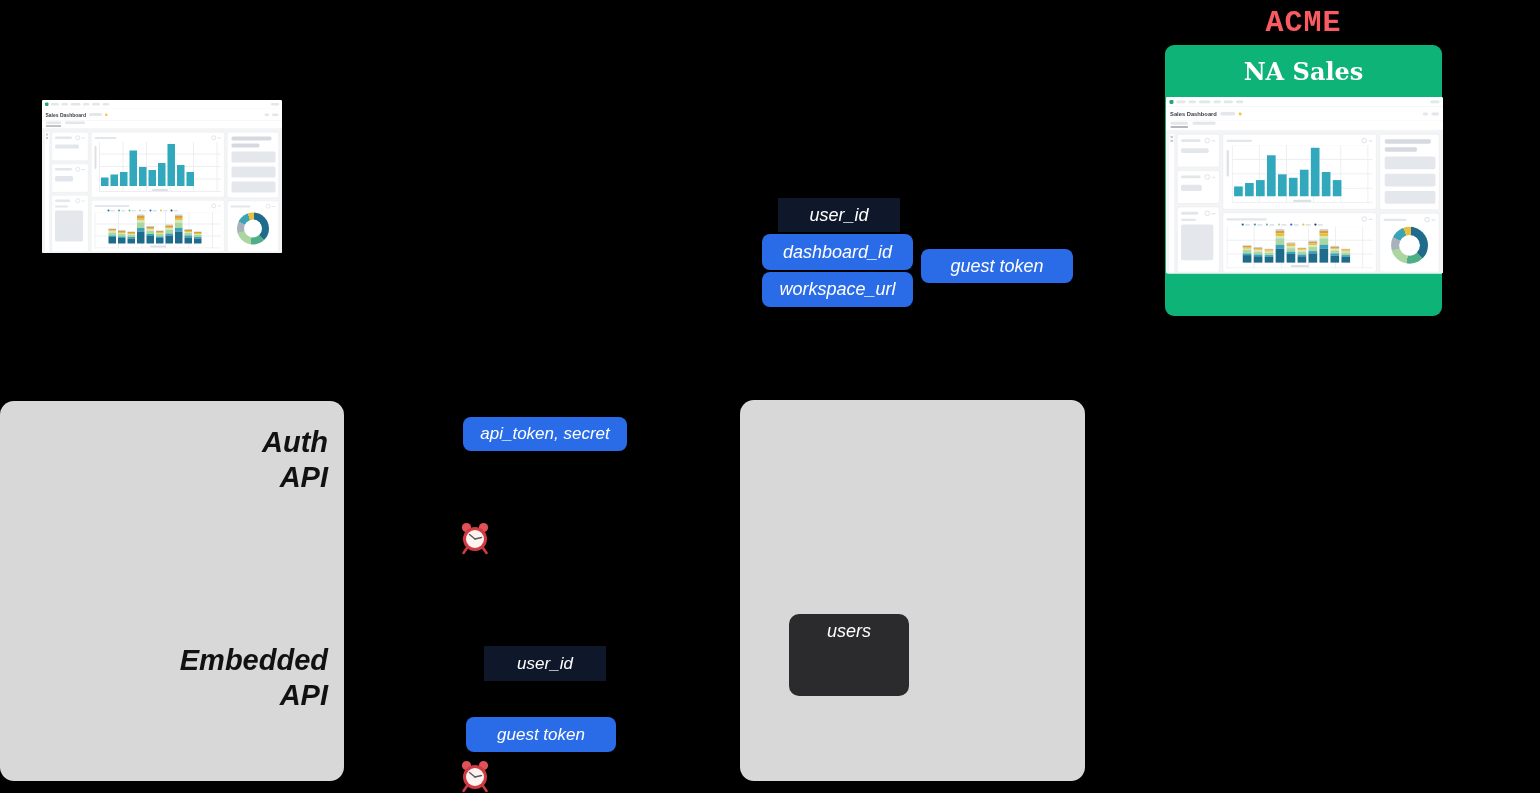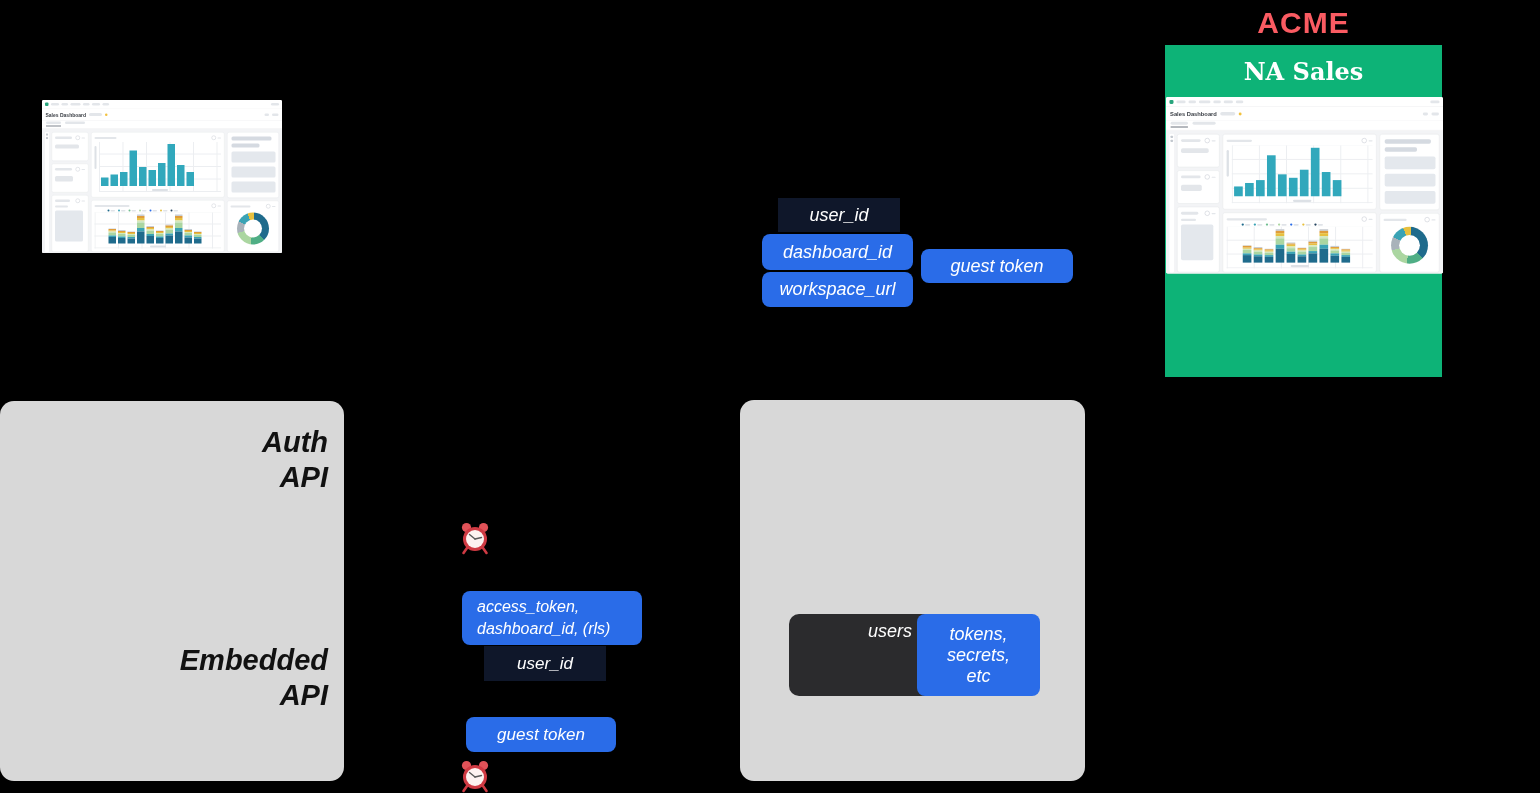--- a/index.html
+++ b/index.html
@@ -23,27 +23,27 @@
         white-space:pre-line;text-align:center;}
   .chip.blue{background:#2a6ce8;}
   .chip.dark{background:#0f172a;border-radius:0;}
   .chip.big{font-size:18px;}
   .chip.left-align{justify-content:flex-start;padding-left:15px;text-align:left;
                    font-size:16px;line-height:22px;}
 
   
   .store{position:absolute;color:#fff;font-style:italic;font-size:18px;line-height:21px;
          text-align:center;white-space:pre-line;}
-  .store.dark{background:#2b2b2d;border-radius:10px;padding-top:7px;padding-left:41px;}
+  .store.dark{background:#2b2b2d;border-radius:10px;padding-top:7px;}
   .store.blue{background:#2a6ce8;border-radius:8px;display:flex;align-items:center;
               justify-content:center;}
 
   
   .acme-brand{position:absolute;width:277px;text-align:center;
-              font-family:Liberation Sans, sans-serif;font-weight:bold;font-size:30px;
+              font-family:Liberation Mono, monospace;font-weight:bold;font-size:30px;
               letter-spacing:1px;color:#fa5b62;}
   .acme-frame{position:absolute;background:#0db377;}
   .acme-banner{position:absolute;top:0;left:0;width:100%;height:52px;line-height:54px;
                text-align:center;font-family:"DejaVu Serif",serif;font-weight:bold;
                font-size:24px;color:#fff;}
 
   
   .dash-wrap{position:absolute;overflow:visible;}
   .dash{width:480px;height:306px;background:#fff;transform-origin:0 0;
         border-radius:3px;overflow:hidden;font-family:"Liberation Sans",sans-serif;}
@@ -351,21 +351,21 @@
       </div>
   </div>
 
 
   <div class="chip dark big" style="left:778px;top:198px;width:122px;height:34px;">user_id</div>
   <div class="chip blue big" style="left:762px;top:272px;width:151px;height:35px;">workspace_url</div>
   <div class="chip blue big" style="left:762px;top:234px;width:151px;height:36px;">dashboard_id</div>
   <div class="chip blue big" style="left:921px;top:249px;width:152px;height:34px;">guest token</div>
 
   <div class="acme-brand" style="left:1165px;top:6px;">ACME</div>
-  <div class="acme-frame" style="left:1165px;top:45px;width:277px;height:332px;">
+  <div class="acme-frame" style="left:1165px;top:45px;width:277px;height:271px;border-radius:9px;">
     <div class="acme-banner">NA Sales</div>
     <div class="dash-wrap" style="left:1px;top:52px;width:277px;height:177px;">
       <div class="dash" id="dash2" style="transform:scale(0.57708);">
           <div class="d-nav">
             <div class="d-logo"></div>
             <div class="pill" style="width:16px;height:5px;"></div>
             <div class="pill" style="width:13px;height:5px;"></div>
             <div class="pill" style="width:20px;height:5px;"></div>
             <div class="pill" style="width:13px;height:5px;"></div>
             <div class="pill" style="width:16px;height:5px;"></div>
@@ -608,48 +608,44 @@
     </div>
   </div>
 
   <div class="panel" style="left:0;top:401px;width:344px;height:380px;">
     <div class="corner-label" style="top:24px;">Auth
 API</div>
     <div class="corner-label" style="top:242px;">Embedded
 API</div>
   </div>
 
+  <div class="chip blue" style="left:463px;top:417px;width:164px;height:34px;">api_token, secret</div>
 
   <svg class="clock" style="left:459px;top:521px;" width="32" height="35" viewBox="0 0 32 35">
     <circle cx="7.5" cy="6.5" r="4.6" fill="#e05258"></circle>
     <circle cx="24.5" cy="6.5" r="4.6" fill="#e05258"></circle>
     <path d="M8 27 L4.5 32" stroke="#cf3a43" stroke-width="2.6" stroke-linecap="round"></path>
     <path d="M24 27 L27.5 32" stroke="#cf3a43" stroke-width="2.6" stroke-linecap="round"></path>
     <circle cx="16" cy="18" r="12" fill="#cf3a43"></circle>
     <circle cx="16" cy="18" r="9" fill="#fdf3f1"></circle>
     <path d="M16 18 L10.5 13.5" stroke="#5a5a5a" stroke-width="1.4" stroke-linecap="round"></path>
     <path d="M16 18 L22.5 16.5" stroke="#5a5a5a" stroke-width="1.4" stroke-linecap="round"></path>
   </svg>
 
-  <div class="chip blue left-align" style="left:462px;top:591px;width:165px;height:54px;">access_token,
-dashboard_id, (rls)</div>
   <div class="chip dark" style="left:484px;top:646px;width:122px;height:35px;">user_id</div>
   <div class="chip blue" style="left:466px;top:717px;width:150px;height:35px;">guest token</div>
 
   <svg class="clock" style="left:459px;top:759px;" width="32" height="35" viewBox="0 0 32 35">
     <circle cx="7.5" cy="6.5" r="4.6" fill="#e05258"></circle>
     <circle cx="24.5" cy="6.5" r="4.6" fill="#e05258"></circle>
     <path d="M8 27 L4.5 32" stroke="#cf3a43" stroke-width="2.6" stroke-linecap="round"></path>
     <path d="M24 27 L27.5 32" stroke="#cf3a43" stroke-width="2.6" stroke-linecap="round"></path>
     <circle cx="16" cy="18" r="12" fill="#cf3a43"></circle>
     <circle cx="16" cy="18" r="9" fill="#fdf3f1"></circle>
     <path d="M16 18 L10.5 13.5" stroke="#5a5a5a" stroke-width="1.4" stroke-linecap="round"></path>
     <path d="M16 18 L22.5 16.5" stroke="#5a5a5a" stroke-width="1.4" stroke-linecap="round"></path>
   </svg>
 
   <div class="panel" style="left:740px;top:400px;width:345px;height:381px;">
     <div class="store dark" style="left:49px;top:214px;width:120px;height:75px;">users</div>
-    <div class="store blue" style="left:177px;top:214px;width:123px;height:82px;">tokens,
-secrets,
-etc</div>
   </div>
 
 </div>
 
 </body></html>

